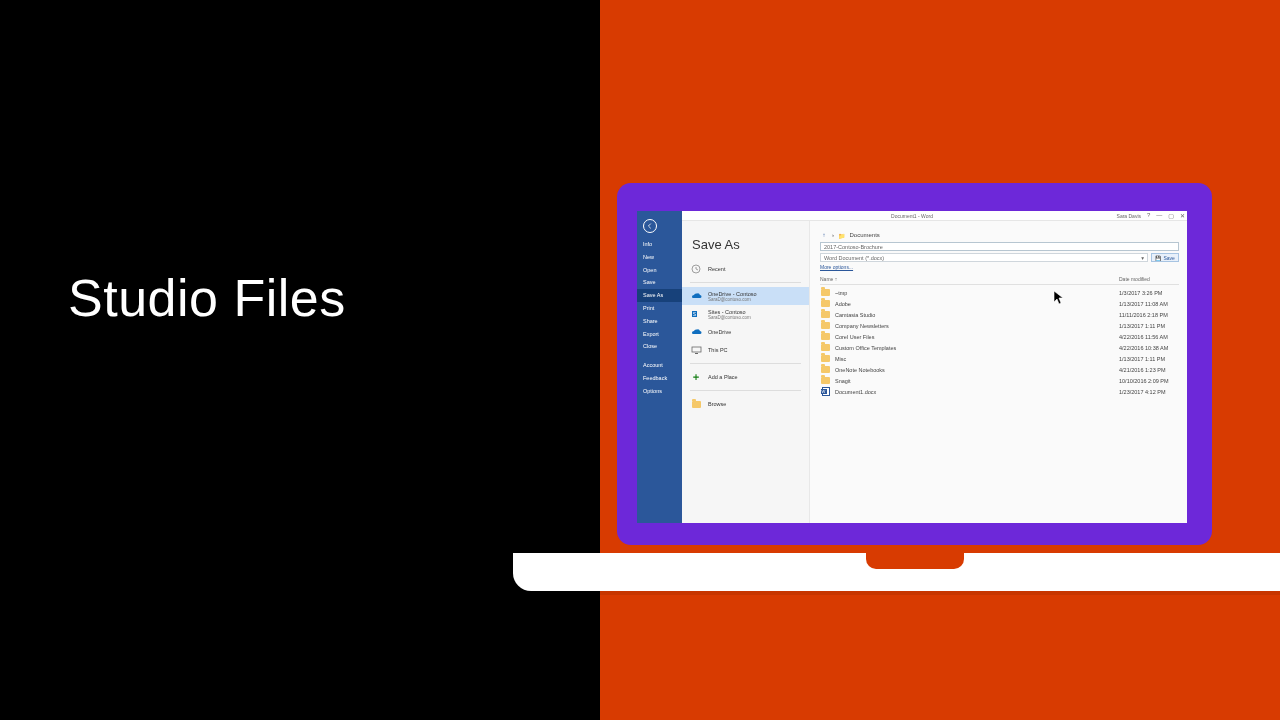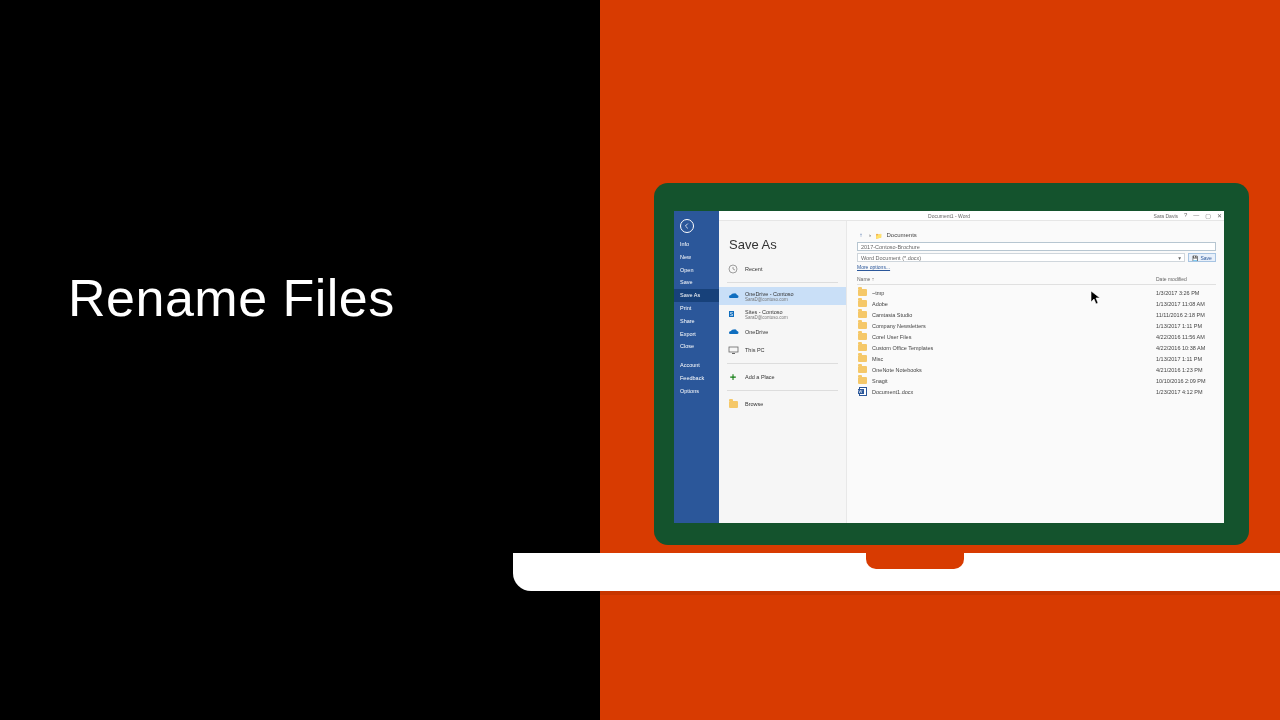--- a/index.html
+++ b/index.html
@@ -8,21 +8,21 @@
   .left-panel { position: absolute; left: 0; top: 0; width: 600px; height: 720px; background: #000; }
   .right-panel { position: absolute; left: 600px; top: 0; width: 680px; height: 720px; background: #d83b01; }
   .slide-title {
     position: absolute; left: 68px; top: 268px; color: #fff;
     font-size: 52px; font-weight: 300; letter-spacing: 0.5px;
   }
 
   
   .laptop { position: absolute; left: 617px; top: 183px; width: 595px; }
   .screen-bezel {
-    width: 595px; height: 362px; background: #14532d; border-radius: 14px; padding: 28px 25px 22px 20px; margin-left: 37px;
+    width: 595px; height: 362px; background: #6d28d9; border-radius: 14px; padding: 28px 25px 22px 20px;
   }
   .screen { width: 100%; height: 100%; background: #f3f3f3; position: relative; overflow: hidden; box-shadow: inset 0 0 0 1px #e6e6e6; }
   .laptop-base {
     position: absolute; left: -104px; top: 370px; width: 803px; height: 38px;
     background: #fff; border-radius: 0 0 18px 18px;
     box-shadow: 0 5px 0 -1px rgba(0,0,0,0.08);
   }
   .laptop-notch {
     position: absolute; left: 50%; top: 370px; transform: translateX(-50%);
     width: 98px; height: 16px; background: #d83b01; border-radius: 0 0 10px 10px;
@@ -102,21 +102,21 @@
   }
   .cursor svg { width:12px; height:16px; filter: drop-shadow(0 0 1px #fff);}
 </style>
 </head>
 <body>
 
 <div class="stage">
   <div class="left-panel"></div>
   <div class="right-panel"></div>
 
-  <div class="slide-title">Rename Files</div>
+  <div class="slide-title">Studio Files</div>
 
   <div class="laptop">
     <div class="screen-bezel">
       <div class="screen">
 
         <div class="titlebar">
           <span>Document1 - Word</span>
           <span class="user">Sara Davis</span>
           <div class="tb-btns">
             <span>?</span>

